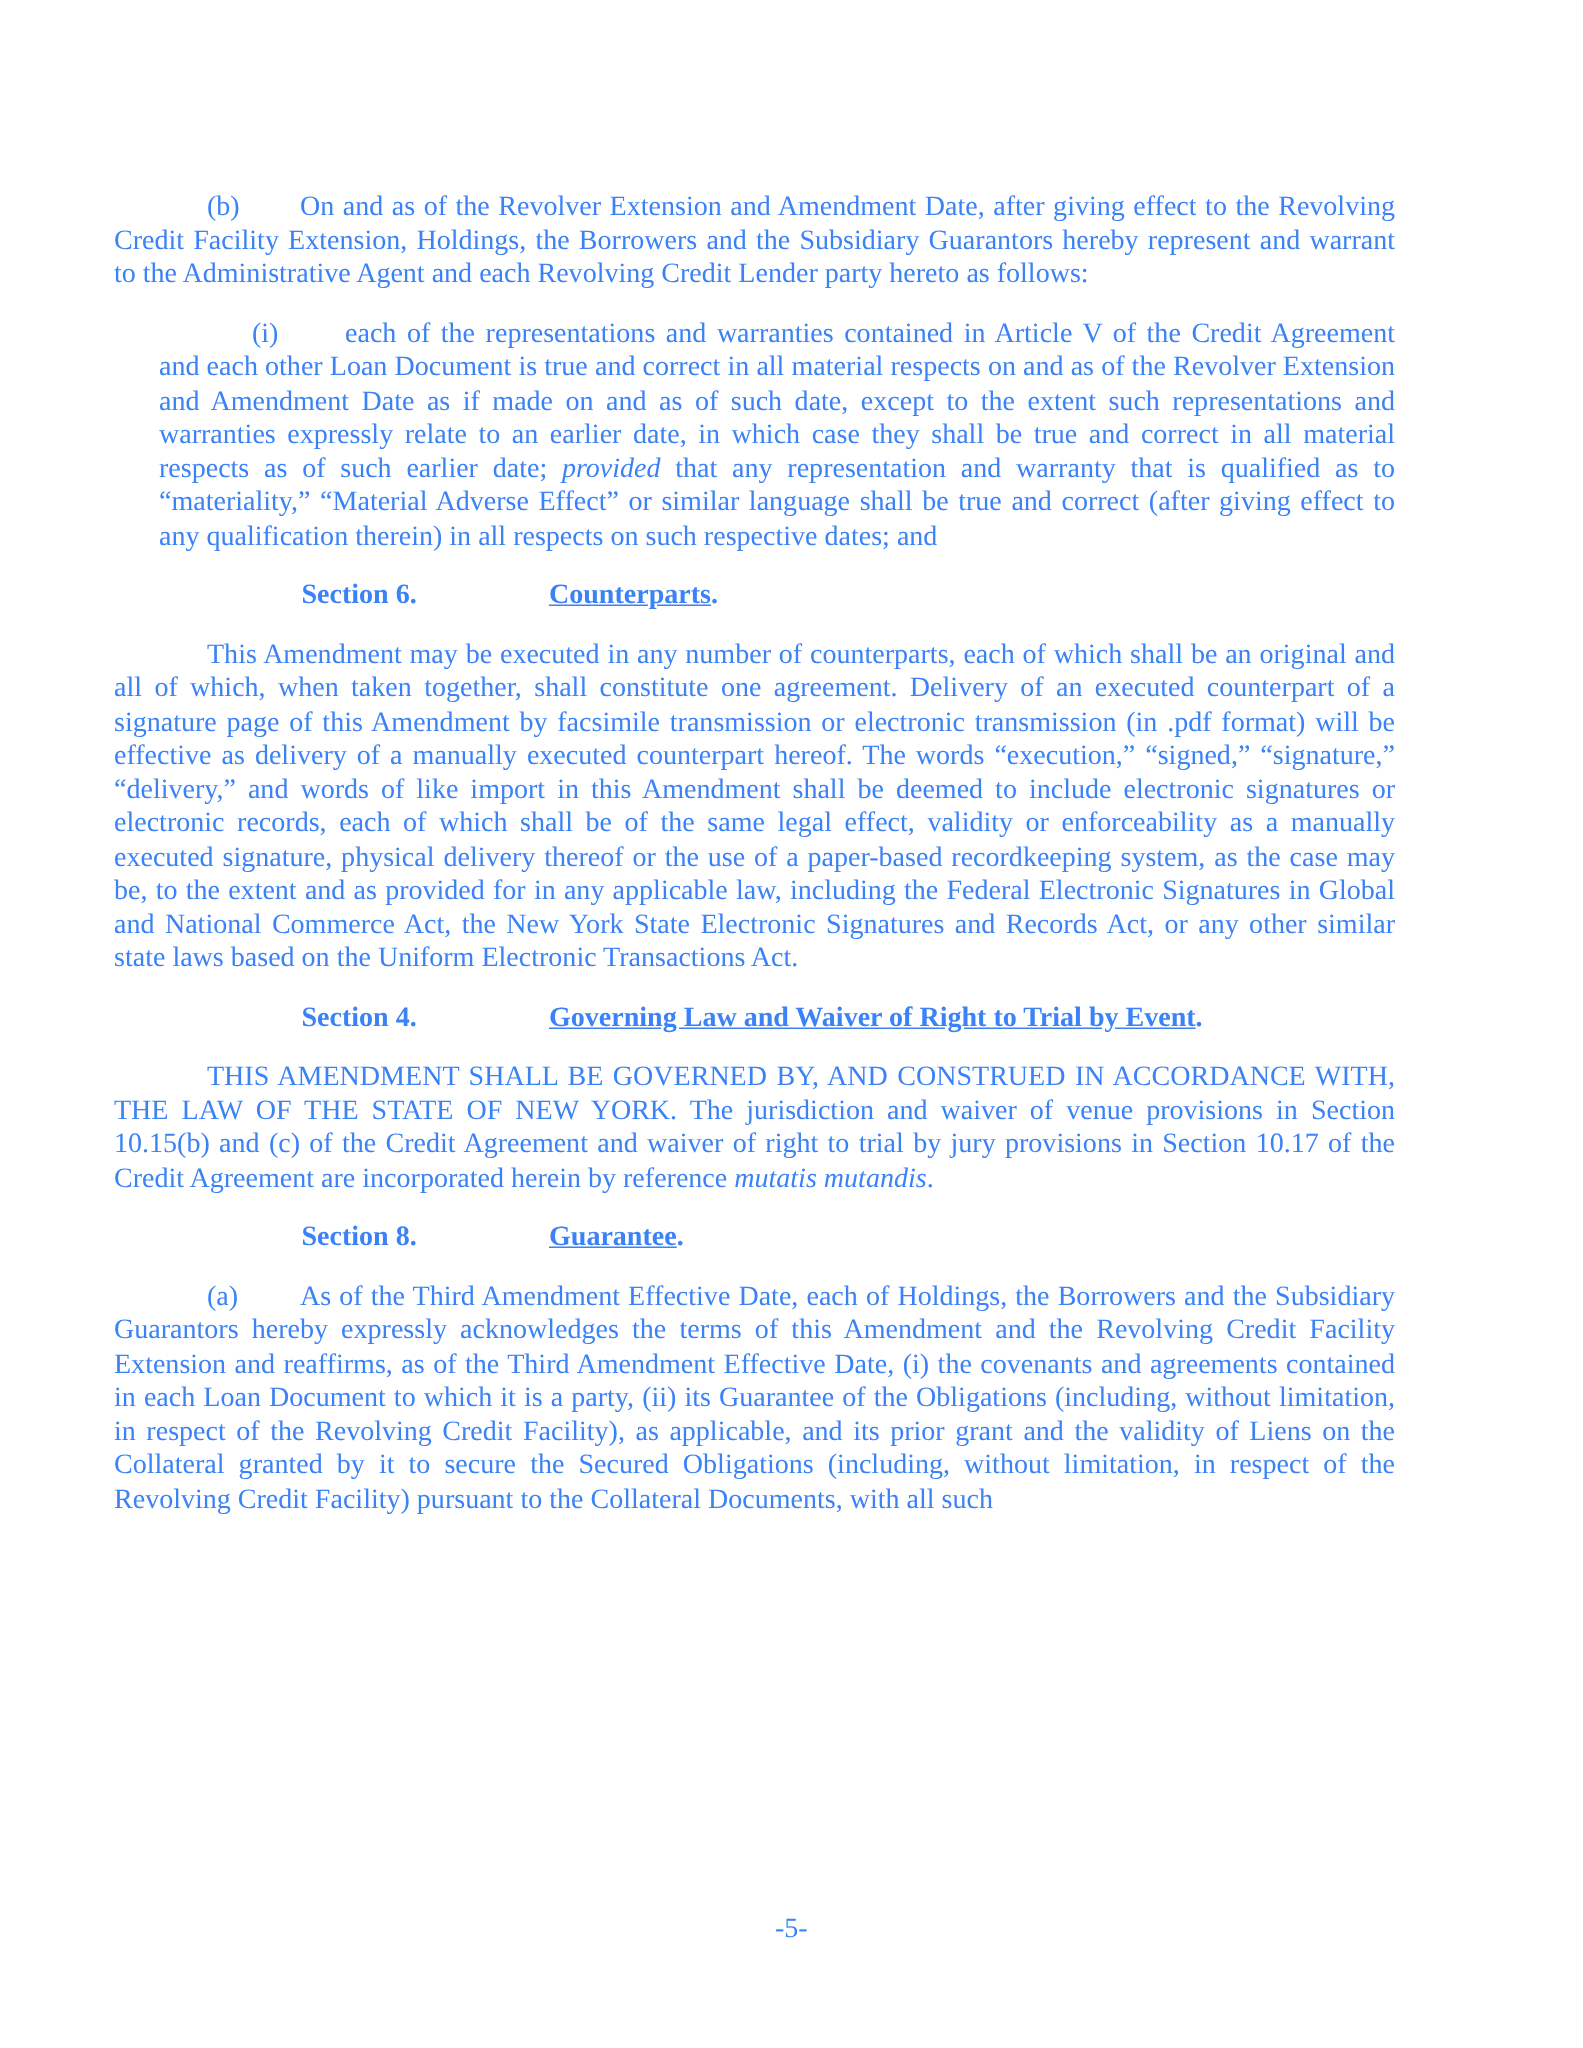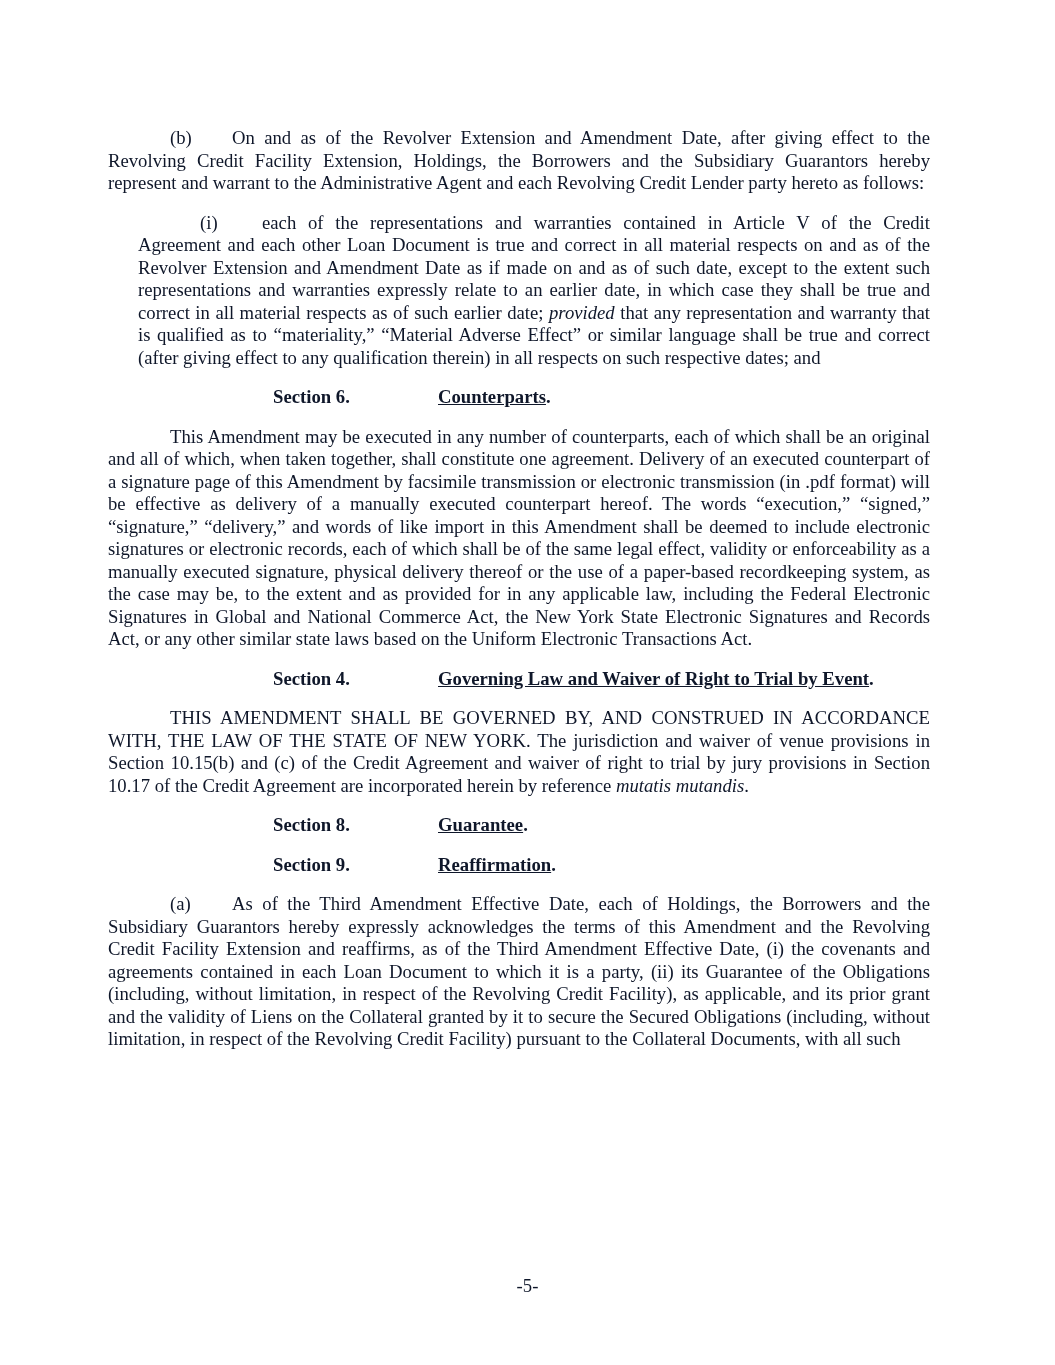--- a/index.html
+++ b/index.html
@@ -6,23 +6,23 @@
     margin: 0;
     padding: 0;
     background: #ffffff;
   }
   .page {
     position: relative;
     width: 1055px;
     height: 1365px;
     margin: 0 auto;
     background: #ffffff;
-    color: #0f172a;
+    color: #3b82f6;
     box-sizing: border-box;
-    padding: 127px 125px 0 108px;
+    padding: 127px 125px 0 76px;
     font-family: "Liberation Serif", "DejaVu Serif", serif;
     font-size: 18.7px;
     line-height: 22.5px;
   }
   .para {
     margin: 0 0 17px 0;
     text-align: justify;
   }
   .hang {
     text-indent: 62px;
@@ -37,21 +37,20 @@
     text-indent: 0;
   }
   .section-heading {
     margin: 0 0 17px 125px;
     font-weight: bold;
     text-align: left;
   }
   .sec-label {
     display: inline-block;
     width: 124px;
-    margin-left: 40px;
   }
   .sec-title {
     text-decoration: underline;
     margin-left: 41px;
   }
   .italic {
     font-style: italic;
   }
   .footer {
     position: absolute;
@@ -75,19 +74,18 @@
 
   <p class="para hang"><span>This Amendment may be executed in any number of counterparts, each of which shall be an original and all of which, when taken together, shall constitute one agreement.  Delivery of an executed counterpart of a signature page of this Amendment by facsimile transmission or electronic transmission (in .pdf format) will be effective as delivery of a manually executed counterpart hereof. The words “execution,” “signed,” “signature,” “delivery,” and words of like import in this Amendment shall be deemed to include electronic signatures or electronic records, each of which shall be of the same legal effect, validity or enforceability as a manually executed signature, physical delivery thereof or the use of a paper-based recordkeeping system, as the case may be, to the extent and as provided for in any applicable law, including the Federal Electronic Signatures in Global and National Commerce Act, the New York State Electronic Signatures and Records Act, or any other similar state laws based on the Uniform Electronic Transactions Act.</span></p>
 
   <p class="section-heading"><span class="sec-label">Section 4.</span><span class="sec-title">Governing Law and Waiver of Right to Trial by Event</span><span class="sec-period">.</span></p>
 
   <p class="para hang"><span>THIS AMENDMENT SHALL BE GOVERNED BY, AND CONSTRUED IN ACCORDANCE WITH, THE LAW OF THE STATE OF NEW YORK.  The jurisdiction and waiver of venue provisions in Section 10.15(b) and (c) of the Credit Agreement and waiver of right to trial by jury provisions in Section 10.17 of the Credit Agreement are incorporated herein by reference </span><span class="italic">mutatis mutandis</span><span>.</span></p>
 
   <p class="section-heading"><span class="sec-label">Section 8.</span><span class="sec-title">Guarantee</span><span class="sec-period">.</span></p>
 
 
-  <p class="section-heading"><span class="sec-label">Section 9.</span><span class="sec-title">Reaffirmation</span><span class="sec-period">.</span></p>
 
   <p class="para hang"><span class="marker">(a)</span><span>As of the Third Amendment Effective Date, each of Holdings, the Borrowers and the Subsidiary Guarantors hereby expressly acknowledges the terms of this Amendment and the Revolving Credit Facility Extension and reaffirms, as of the Third Amendment Effective Date, (i) the covenants and agreements contained in each Loan Document to which it is a party, (ii) its Guarantee of the Obligations (including, without limitation, in respect of the Revolving Credit Facility), as applicable, and its prior grant and the validity of Liens on the Collateral granted by it to secure the Secured Obligations (including, without limitation, in respect of the Revolving Credit Facility) pursuant to the Collateral Documents, with all such</span></p>
 
   <div class="footer"><span>-5-</span></div>
 
 </div>
 
 </body></html>

